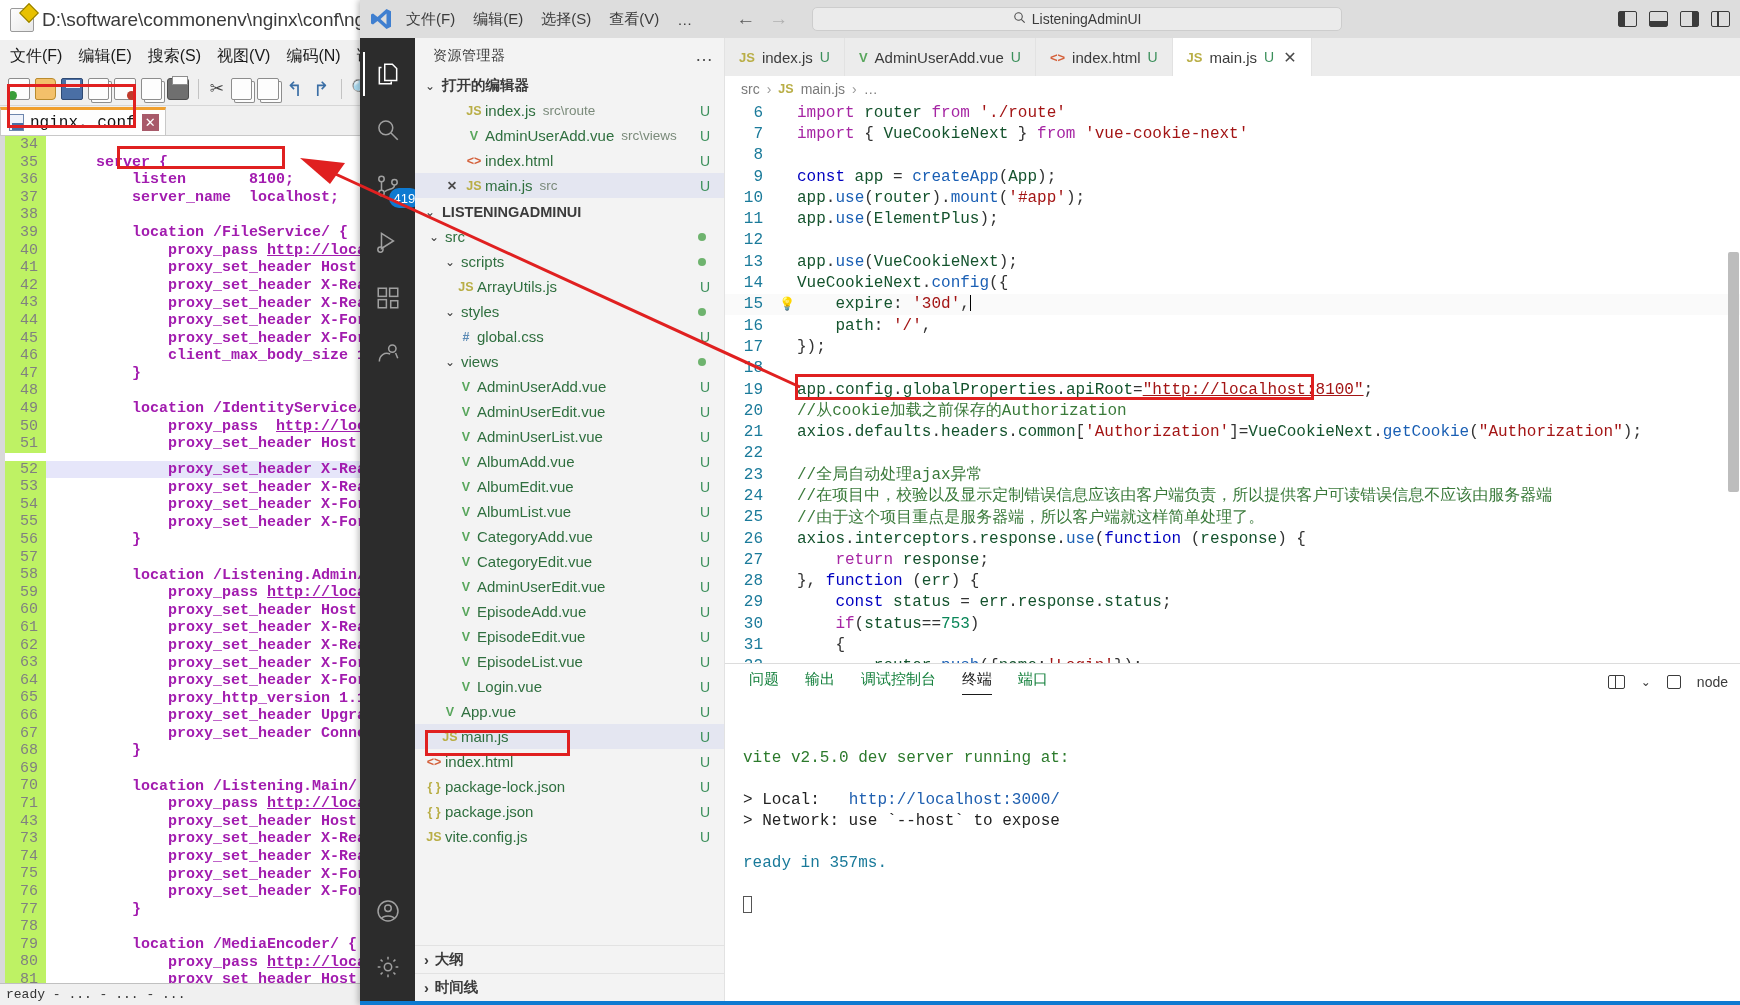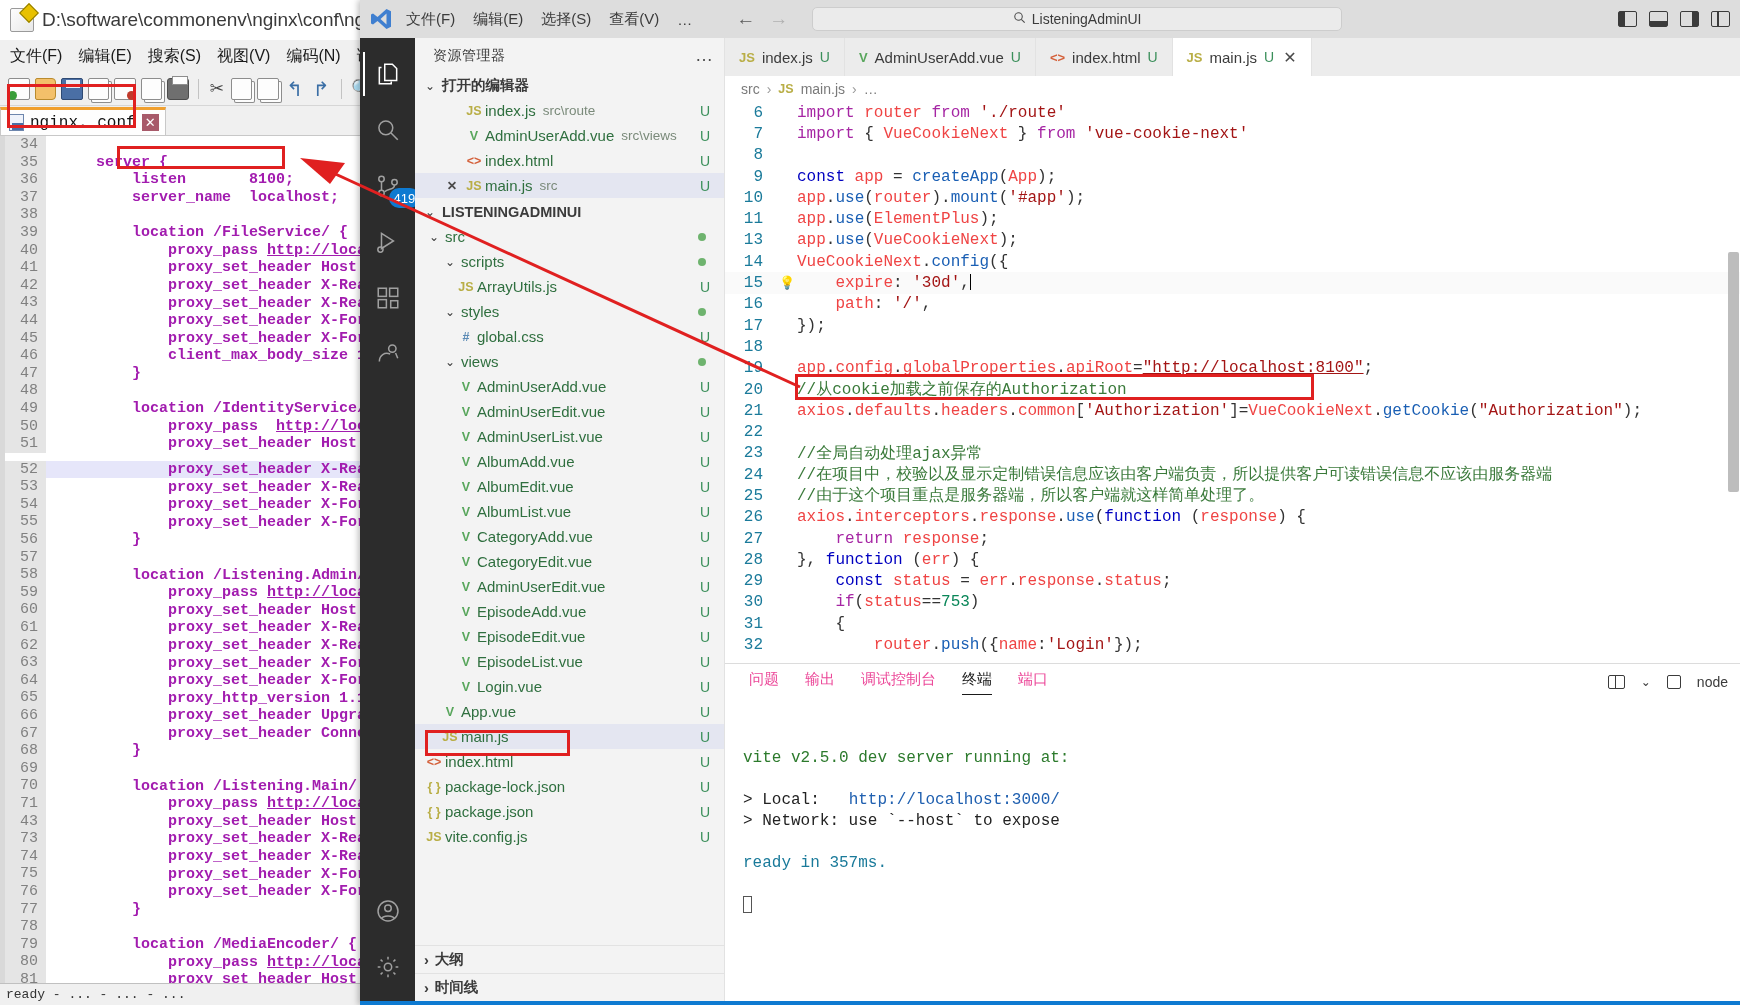--- a/index.html
+++ b/index.html
@@ -80,21 +80,21 @@
   }
 
   #npp-editor { position:relative; background:#ffffff; height: 869px; overflow:hidden; }
   .npp-line {
     display:flex; height:17.6px; align-items:center;
     font-family:"Liberation Mono", monospace; font-size:15px; white-space:pre;
   }
   .npp-line.hl { background:#e6e6fa;margin-top:8px; }
   .npp-ln {
     width:46px; flex:0 0 46px; text-align:right; padding-right:8px;
-    color:#808080; background:#e5e5e5; height:17.6px; line-height:17.6px;
+    color:#808080; background:#bef264; height:17.6px; line-height:17.6px;
   }
   .npp-code { padding-left:14px; color:#a21caf; position:relative;font-weight:bold; }
   .npp-code .u { text-decoration: underline; }
   #npp-leftbar { position:absolute; left:0; top:0; bottom:0; width:5px; background:#d9d9d9; }
 
   #npp-status {
     position:absolute; bottom:0; left:0; right:0; height:22px;
     background:#f0f0f0; border-top:1px solid #c0c0c0;
     font-family:"Liberation Mono",monospace; font-size:13px; color:#333;
     display:flex; align-items:center; padding-left:6px; white-space:nowrap; overflow:hidden;
@@ -208,32 +208,32 @@
         font-size:16px; white-space:pre; }
   .cl .gut { width:52px; flex:0 0 52px; text-align:right; padding-right:14px; color:#1a7a9a; }
   .cl .bulb { width:20px; flex:0 0 20px; text-align:center; color:#e8b020; font-size:13px; }
   .cl .code { padding-left:0; }
   .kw { color:#0000c0; }
   .kw2 { color:#a626a4; }
   .str { color:#a31515; }
   .num { color:#098658; }
   .fn { color:#1a5fb4; }
   .cm { color:#3a7a3a; }
-  .id { color:#ef4444; }
+  .id { color:#14532d; }
   .op { color:#333; }
   #code-vscroll {
     position:absolute; right:0; top:0; width:14px; bottom:0; background:transparent;
   }
   #code-vthumb { position:absolute; right:1px; top:150px; width:11px; height:240px; background:#bdbdbd; border-radius:2px; }
 
   
   #panel { position:absolute; left:0; right:0; bottom:0; height:338px; background:#ffffff;
            border-top:1px solid #dcdcdc; }
   #panel-head { height:36px; display:flex; align-items:center; padding-left:24px; gap:26px; }
-  .ptab { font-size:15px; color:#ec4899; position:relative; padding-bottom:5px; }
+  .ptab { font-size:15px; color:#15803d; position:relative; padding-bottom:5px; }
   .ptab.active { color:#1a1a1a; }
   .ptab.active:after { content:""; position:absolute; left:0; right:0; bottom:-1px; height:1.5px; background:#1a1a1a; }
   #panel-actions { margin-left:auto; display:flex; align-items:center; gap:16px; padding-right:12px;
                    font-size:14px; color:#3b3b3b; white-space:nowrap;}
   .split-ico { width:17px; height:14px; border:1.5px solid #3b3b3b; border-radius:2px; position:relative; }
   .split-ico:after { content:""; position:absolute; left:6px; top:0; bottom:0; width:1.5px; background:#3b3b3b; }
   .plus-ico { width:14px; height:14px; border:1.5px solid #3b3b3b; border-radius:2px; position:relative;}
   #terminal { padding:28px 0 0 18px; font-family:"Liberation Mono", monospace; font-size:16px; }
   .tline { height:21px; white-space:pre; }
   .t-green { color:#2c7a2c; }
@@ -672,20 +672,21 @@
           <span>…</span>
         </div>
         <div id="codearea">
           <div id="code-lines">
               <div class="cl"><span class="gut">6</span><span class="bulb"></span><span class="code"><span class="kw2">import </span><span class="id">router</span><span class="kw2"> from </span><span class="str">'./route'</span></span></div>
               <div class="cl"><span class="gut">7</span><span class="bulb"></span><span class="code"><span class="kw2">import </span><span class="op">{ </span><span class="id">VueCookieNext</span><span class="op"> } </span><span class="kw2">from </span><span class="str">'vue-cookie-next'</span></span></div>
               <div class="cl"><span class="gut">8</span><span class="bulb"></span><span class="code"></span></div>
               <div class="cl"><span class="gut">9</span><span class="bulb"></span><span class="code"><span class="kw">const </span><span class="id">app</span><span class="op"> = </span><span class="fn">createApp</span><span class="op">(</span><span class="id">App</span><span class="op">);</span></span></div>
               <div class="cl"><span class="gut">10</span><span class="bulb"></span><span class="code"><span class="id">app</span><span class="op">.</span><span class="fn">use</span><span class="op">(</span><span class="id">router</span><span class="op">).</span><span class="fn">mount</span><span class="op">(</span><span class="str">'#app'</span><span class="op">);</span></span></div>
               <div class="cl"><span class="gut">11</span><span class="bulb"></span><span class="code"><span class="id">app</span><span class="op">.</span><span class="fn">use</span><span class="op">(</span><span class="id">ElementPlus</span><span class="op">);</span></span></div>
+              <div class="cl"><span class="gut">12</span><span class="bulb"></span><span class="code"></span></div>
               <div class="cl"><span class="gut">13</span><span class="bulb"></span><span class="code"><span class="id">app</span><span class="op">.</span><span class="fn">use</span><span class="op">(</span><span class="id">VueCookieNext</span><span class="op">);</span></span></div>
               <div class="cl"><span class="gut">14</span><span class="bulb"></span><span class="code"><span class="id">VueCookieNext</span><span class="op">.</span><span class="fn">config</span><span class="op">({</span></span></div>
               <div class="cl" style="background: rgb(250, 250, 250);"><span class="gut">15</span><span class="bulb">💡</span><span class="code"><span class="op">    </span><span class="id">expire</span><span class="op">: </span><span class="str">'30d'</span><span class="op">,</span><span style="display: inline-block; width: 1.5px; height: 16px; background: rgb(0, 0, 0); vertical-align: -3px;"></span></span></div>
               <div class="cl"><span class="gut">16</span><span class="bulb"></span><span class="code"><span class="op">    </span><span class="id">path</span><span class="op">: </span><span class="str">'/'</span><span class="op">,</span></span></div>
               <div class="cl"><span class="gut">17</span><span class="bulb"></span><span class="code"><span class="op">});</span></span></div>
               <div class="cl"><span class="gut">18</span><span class="bulb"></span><span class="code"></span></div>
               <div class="cl"><span class="gut">19</span><span class="bulb"></span><span class="code"><span class="id">app</span><span class="op">.</span><span class="id">config</span><span class="op">.</span><span class="id">globalProperties</span><span class="op">.</span><span class="id">apiRoot</span><span class="op">=</span><span class="str" style="text-decoration: underline;">"http://localhost:8100"</span><span class="op">;</span></span></div>
               <div class="cl"><span class="gut">20</span><span class="bulb"></span><span class="code"><span class="cm">//从cookie加载之前保存的Authorization</span></span></div>
               <div class="cl"><span class="gut">21</span><span class="bulb"></span><span class="code"><span class="id">axios</span><span class="op">.</span><span class="id">defaults</span><span class="op">.</span><span class="id">headers</span><span class="op">.</span><span class="id">common</span><span class="op">[</span><span class="str">'Authorization'</span><span class="op">]=</span><span class="id">VueCookieNext</span><span class="op">.</span><span class="fn">getCookie</span><span class="op">(</span><span class="str">"Authorization"</span><span class="op">);</span></span></div>
               <div class="cl"><span class="gut">22</span><span class="bulb"></span><span class="code"></span></div>

